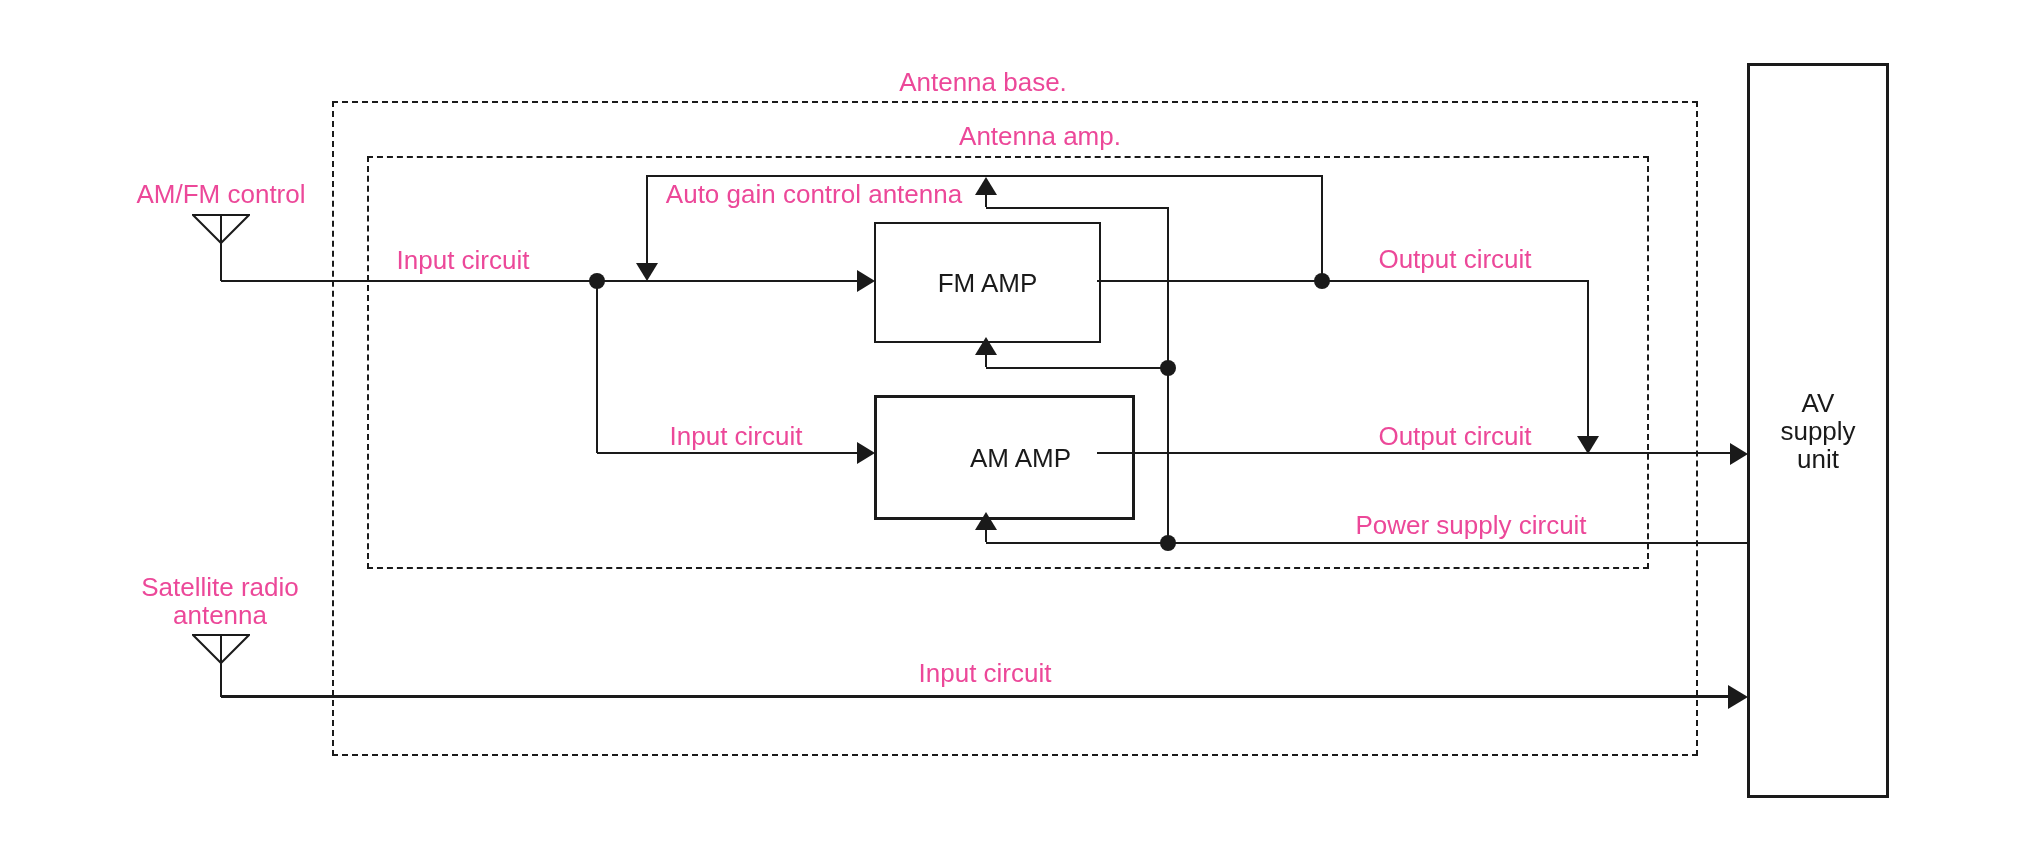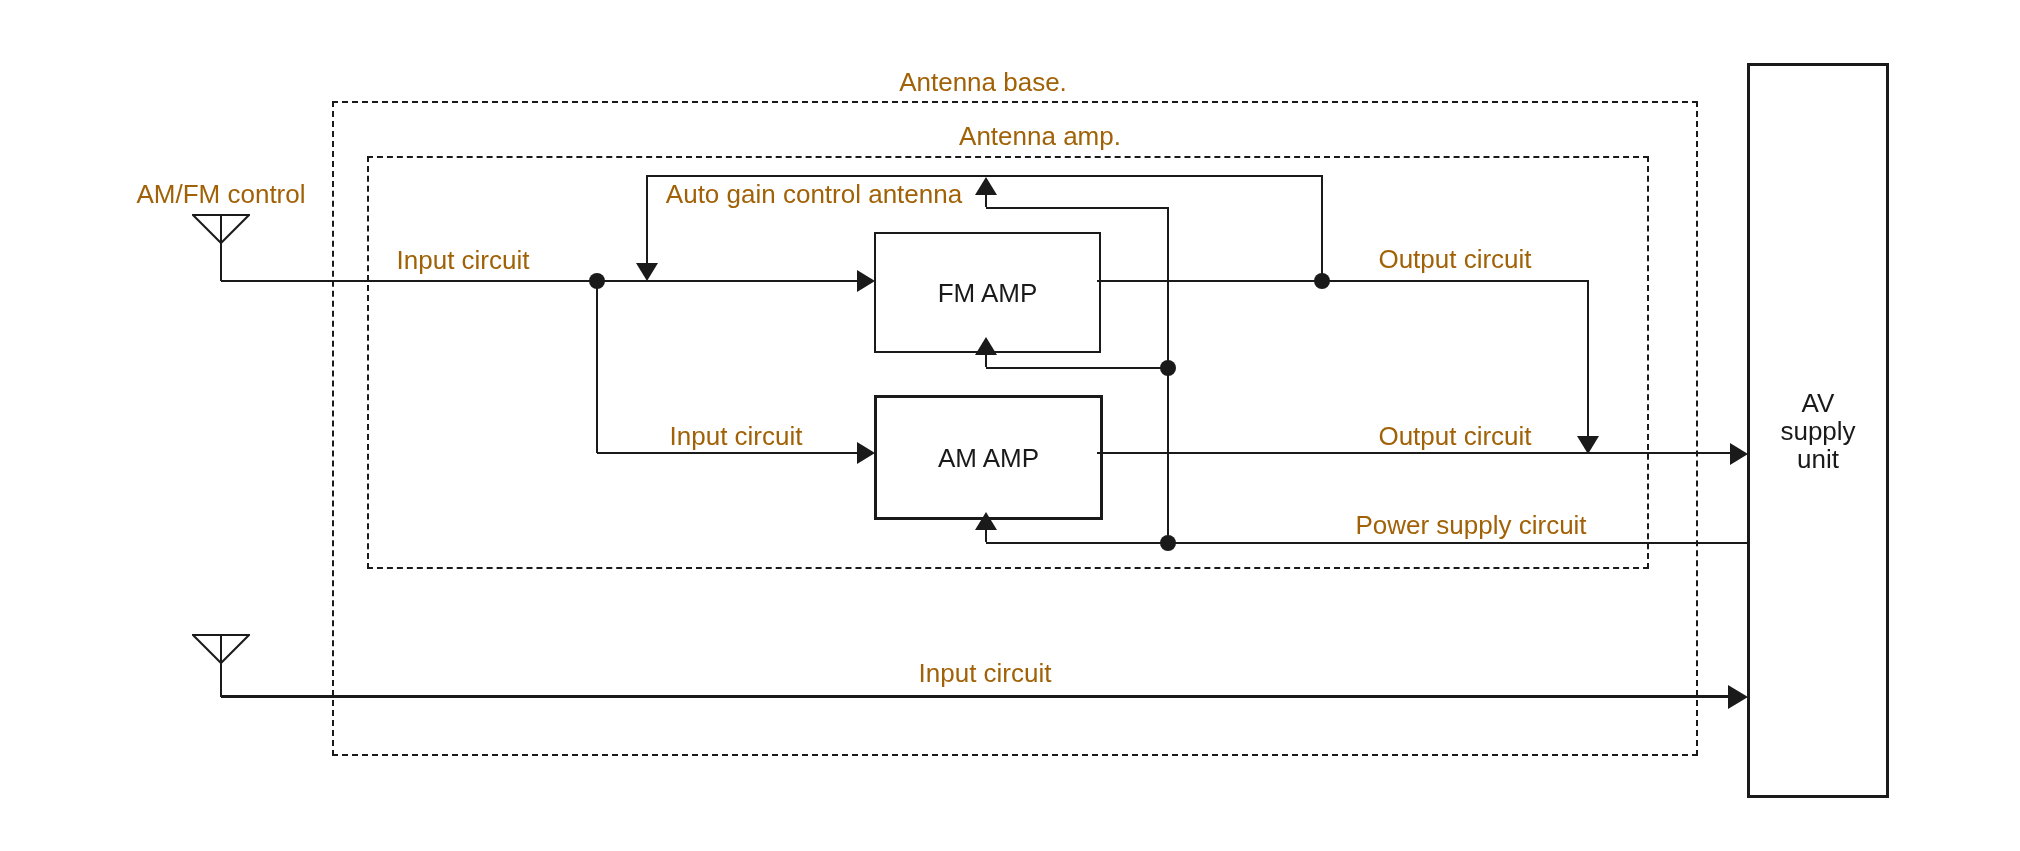--- a/index.html
+++ b/index.html
@@ -11,21 +11,21 @@
     color:#1a1a1a;
     overflow:hidden;
   }
   .lbl{
     position:absolute;
     font-size:26px;
     line-height:28px;
     white-space:pre-line;
     transform:translate(-50%,-50%);
     text-align:center;
-    color:#a16207;
+    color:#ec4899;
   }
   .dashed-box{position:absolute;border:2px dashed #1a1a1a;}
   .solid-box{
     position:absolute;border:2px solid #1a1a1a;background:#ffffff;
     display:flex;align-items:center;justify-content:center;
     font-size:26px;line-height:28px;text-align:center;white-space:pre-line;
   }
   .hline,.vline{position:absolute;background:#1a1a1a;}
   .dot{position:absolute;width:16px;height:16px;border-radius:50%;background:#1a1a1a;}
   .arrow{position:absolute;width:0;height:0;}
@@ -46,20 +46,22 @@
   <div class="lbl" style="left:983px;top:82px;">Antenna base.</div>
   <div class="lbl" style="left:1040px;top:136px;">Antenna amp.</div>
 
   <div class="lbl" style="left:221px;top:194px;">AM/FM control</div>
   <svg class="ant" style="left:192px;top:214px;" width="58" height="31" viewBox="0 0 58 31">
     <polygon points="1,1 57,1 29,29" fill="none" stroke="#1a1a1a" stroke-width="2"></polygon>
     <line x1="29" y1="1" x2="29" y2="29" stroke="#1a1a1a" stroke-width="2"></line>
   </svg>
   <div class="vline" style="left:220px;top:243px;width:2px;height:38px;"></div>
 
+  <div class="lbl" style="left:220px;top:601px;">Satellite radio
+antenna</div>
   <svg class="ant" style="left:192px;top:634px;" width="58" height="31" viewBox="0 0 58 31">
     <polygon points="1,1 57,1 29,29" fill="none" stroke="#1a1a1a" stroke-width="2"></polygon>
     <line x1="29" y1="1" x2="29" y2="29" stroke="#1a1a1a" stroke-width="2"></line>
   </svg>
   <div class="vline" style="left:220px;top:663px;width:2px;height:34px;"></div>
 
   <div class="hline" style="left:221px;top:280px;width:639px;height:2px;"></div>
   <div class="arrow right" style="left:857px;top:270px;"></div>
   <div class="lbl" style="left:463px;top:260px;">Input circuit</div>
   <div class="dot" style="left:589px;top:273px;"></div>
@@ -68,25 +70,25 @@
   <div class="hline" style="left:597px;top:452px;width:263px;height:2px;"></div>
   <div class="arrow right" style="left:857px;top:442px;"></div>
   <div class="lbl" style="left:736px;top:436px;">Input circuit</div>
 
   <div class="hline" style="left:646px;top:175px;width:677px;height:2px;"></div>
   <div class="vline" style="left:646px;top:176px;width:2px;height:88px;"></div>
   <div class="arrow down" style="left:636px;top:263px;"></div>
   <div class="vline" style="left:1321px;top:176px;width:2px;height:105px;"></div>
   <div class="lbl" style="left:814px;top:194px;">Auto gain control antenna</div>
 
-  <div class="solid-box" style="left:874px;top:232px;width:223px;height:117px;">
+  <div class="solid-box" style="left:874px;top:222px;width:223px;height:117px;">
     <span>FM AMP</span>
   </div>
 
-  <div class="solid-box" style="left:874px;top:395px;width:223px;height:119px;border-width:3px;">
+  <div class="solid-box" style="left:874px;top:395px;width:223px;height:119px;border-width:3px;padding-left:32px;">
     <span>AM AMP</span>
   </div>
 
   <div class="hline" style="left:1097px;top:280px;width:492px;height:2px;"></div>
   <div class="dot" style="left:1314px;top:273px;"></div>
   <div class="lbl" style="left:1455px;top:259px;">Output circuit</div>
   <div class="vline" style="left:1587px;top:281px;width:2px;height:156px;"></div>
   <div class="arrow down" style="left:1577px;top:436px;"></div>
 
   <div class="hline" style="left:1097px;top:452px;width:635px;height:2px;"></div>

